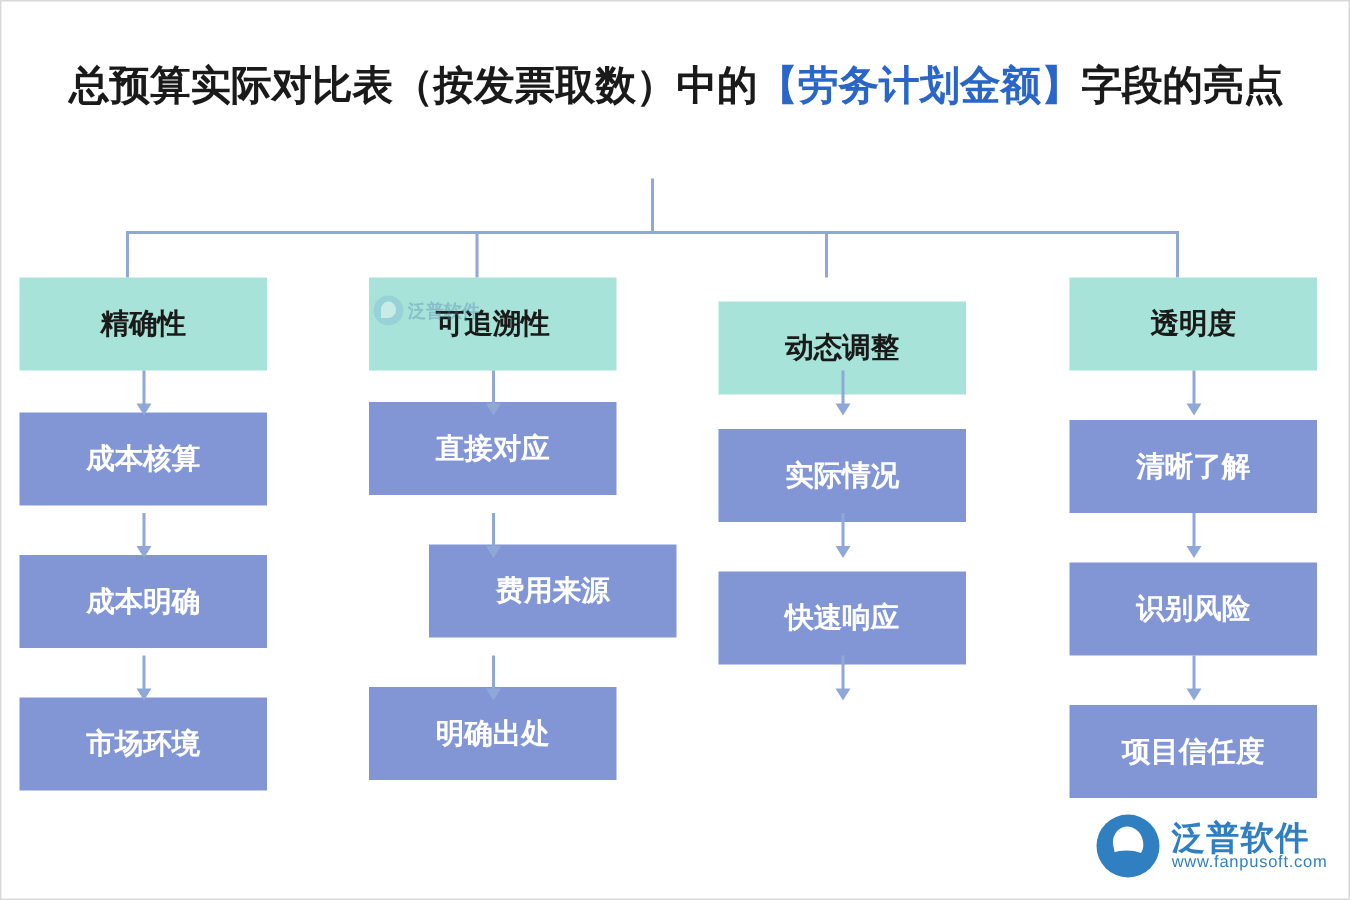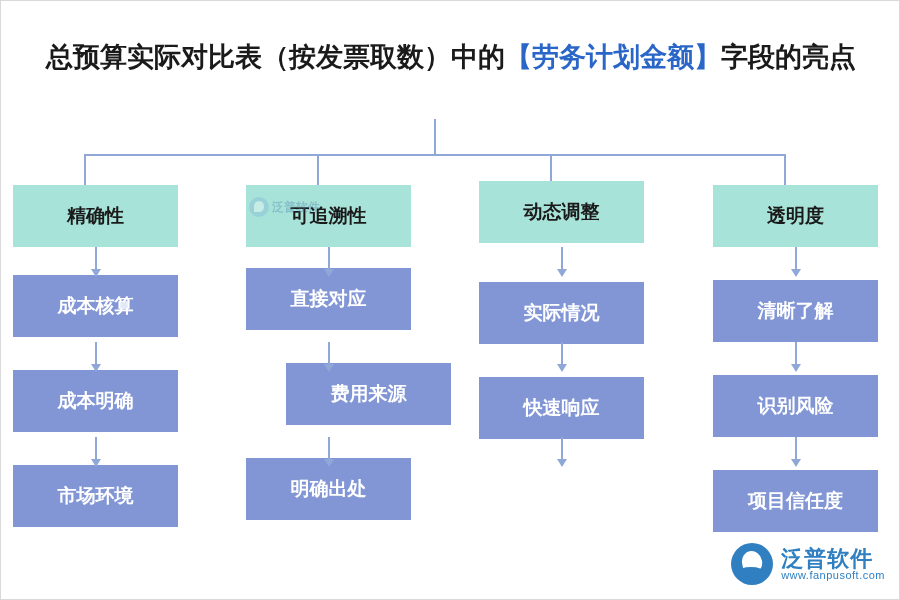--- a/index.html
+++ b/index.html
@@ -200,23 +200,23 @@
     <div class="node body" style="margin-top:33px;margin-left:40px;">费用来源</div>
     <div class="node body" style="margin-top:33px;">明确出处</div>
   </div>
   <div class="line vline" style="left:327px; top:246px; height:25px;"></div>
   <div class="arrow-down" style="left:323px; top:268px;"></div>
   <div class="line vline" style="left:327px; top:341px; height:25px;"></div>
   <div class="arrow-down" style="left:323px; top:363px;"></div>
   <div class="line vline" style="left:327px; top:436px; height:25px;"></div>
   <div class="arrow-down" style="left:323px; top:458px;"></div>
 
-  <div class="col" style="left:478px; top:180px;">
+  <div class="col" style="left:478px; top:200px;">
     <div class="node head">动态调整</div>
-    <div class="node body" style="margin-top:39px;">实际情况</div>
+    <div class="node body" style="margin-top:23px;">实际情况</div>
     <div class="node body" style="margin-top:33px;">快速响应</div>
   </div>
   <div class="line vline" style="left:560px; top:246px; height:25px;"></div>
   <div class="arrow-down" style="left:556px; top:268px;"></div>
   <div class="line vline" style="left:560px; top:341px; height:25px;"></div>
   <div class="arrow-down" style="left:556px; top:363px;"></div>
   <div class="line vline" style="left:560px; top:436px; height:25px;"></div>
   <div class="arrow-down" style="left:556px; top:458px;"></div>
 
   <div class="col" style="left:712px; top:184px;">

